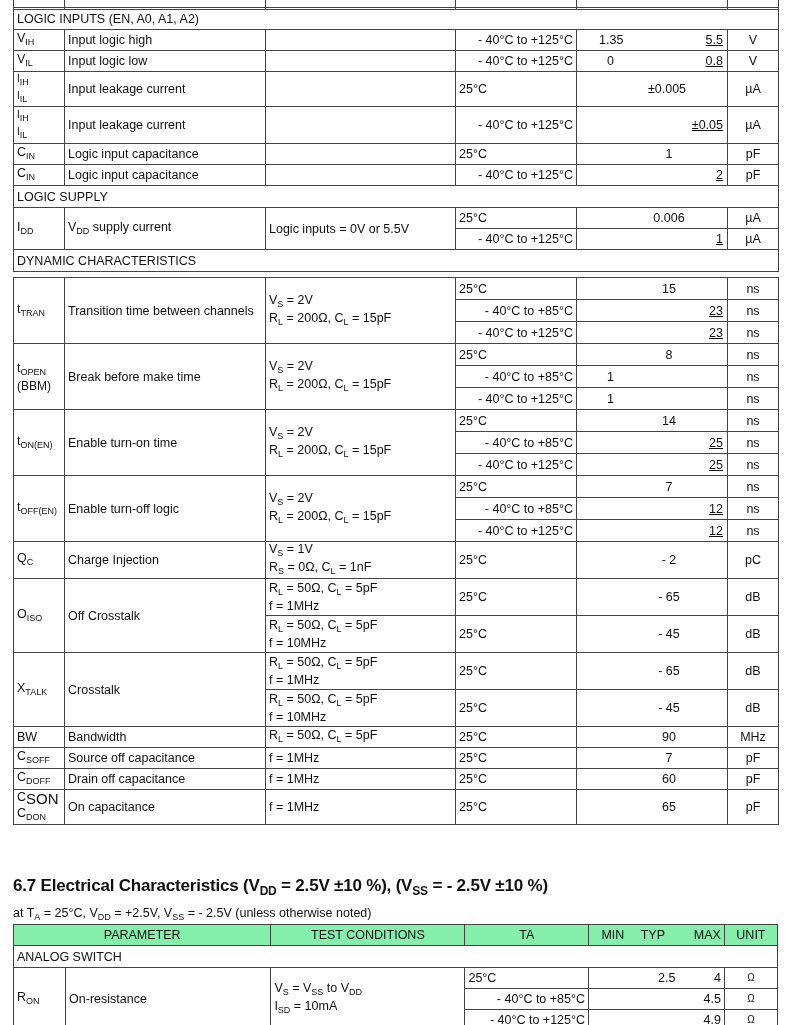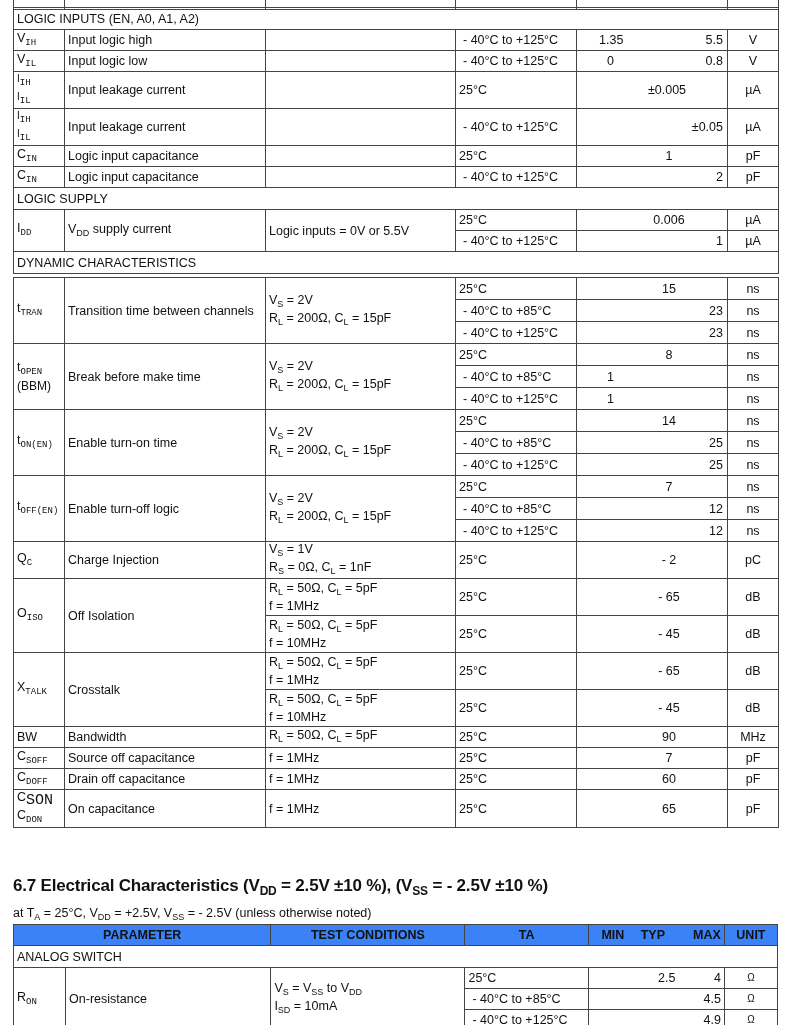--- a/index.html
+++ b/index.html
@@ -2,32 +2,32 @@
 <html><head>
 <meta charset="utf-8">
 <style>
   html,body{margin:0;padding:0;background:#fff;}
   body{width:790px;height:1025px;overflow:hidden;position:relative;font-family:"Liberation Sans",sans-serif;color:#111;font-size:12.5px;}
   .tbl{position:absolute;left:13px;width:765px;border-collapse:collapse;table-layout:fixed;}
   .tbl td,.tbl th{border:1px solid #444;padding:0 3px;vertical-align:middle;line-height:14px;white-space:nowrap;overflow:hidden;}
   .sec td{font-weight:normal;font-size:12.5px;height:21px;}
   .r1{height:21px;}
   .sym{font-size:12.5px;}
-  .sym sub{font-size:9px;vertical-align:-3px;font-family:Liberation Mono, monospace;}
+  .sym sub{font-size:9px;vertical-align:-3px;}
   .sub{font-size:9px;vertical-align:-3px;}
   .ta{padding-left:3px;}
-  .ta.neg{padding-left:7px;}
+  .ta.neg{padding-left:7px;text-align:right;}
   .vals{position:relative;padding:0;}
   .vals span{position:absolute;top:50%;transform:translateY(-50%);}
   .vmin{left:22px;}
   .vtyp{left:62px;width:60px;text-align:center;}
-  .vmax{right:4px;}
+  .vmax{right:4px;text-decoration:underline;}
   .unit{text-align:center;}
   .small{font-size:10px;}
-  .hdr th{background:#3b82f6;font-weight:bold;height:20px;text-align:center;}
+  .hdr th{background:#86efac;font-weight:normal;height:20px;text-align:center;}
   h2{position:absolute;left:13px;top:876px;margin:0;font-size:17px;font-weight:bold;letter-spacing:-0.2px;}
   h2 sub{font-size:12px;vertical-align:-4px;}
   .note{position:absolute;left:13px;top:906px;font-size:12.5px;}
   .note sub{font-size:9px;vertical-align:-3px;}
   .topstub{position:absolute;left:13px;top:-14px;width:765px;border-collapse:collapse;table-layout:fixed;}
   .topstub td{border:1px solid #444;height:20px;}
 </style>
 </head>
 <body>
 
@@ -268,21 +268,21 @@
         <td>Charge Injection</td>
         <td>V<sub class="sub">S</sub><span> = 1V</span><br>R<sub class="sub">S</sub><span> = 0Ω, C</span><sub class="sub">L</sub><span> = 1nF</span></td>
         <td class="ta">25°C</td>
         <td class="vals">
           <span class="vtyp">- 2</span>
         </td>
         <td class="unit">pC</td>
       </tr>
       <tr style="height:37px">
         <td class="sym" rowspan="2"><span>O</span><sub style="font-size:9px;vertical-align:-3px">ISO</sub></td>
-        <td rowspan="2">Off Isolation</td>
+        <td rowspan="2">Off Crosstalk</td>
         <td>R<sub class="sub">L</sub><span> = 50Ω, C</span><sub class="sub">L</sub><span> = 5pF</span><br><span>f = 1MHz</span></td>
         <td class="ta">25°C</td>
         <td class="vals">
           <span class="vtyp">- 65</span>
         </td>
         <td class="unit">dB</td>
       </tr>
       <tr style="height:37px">
         <td>R<sub class="sub">L</sub><span> = 50Ω, C</span><sub class="sub">L</sub><span> = 5pF</span><br><span>f = 10MHz</span></td>
         <td class="ta">25°C</td>

